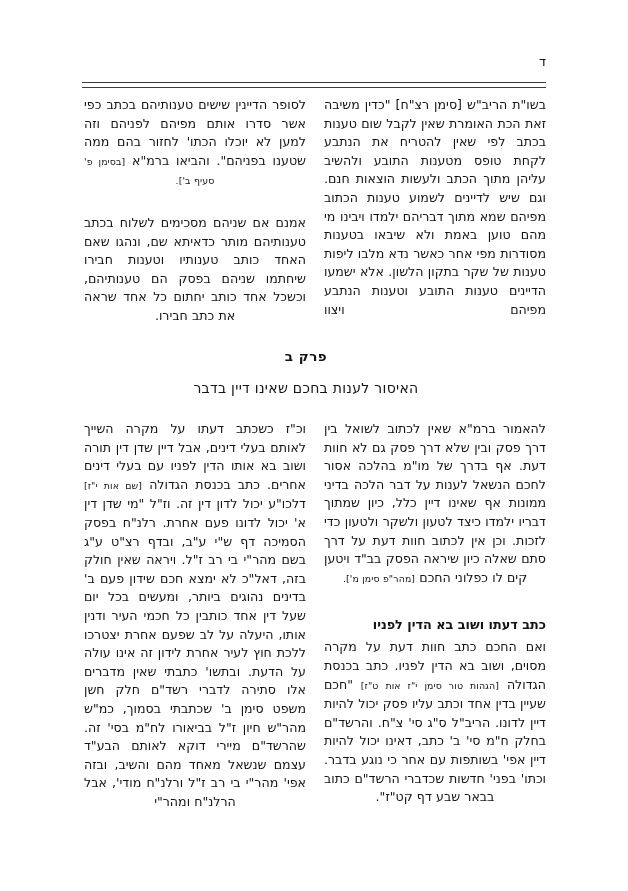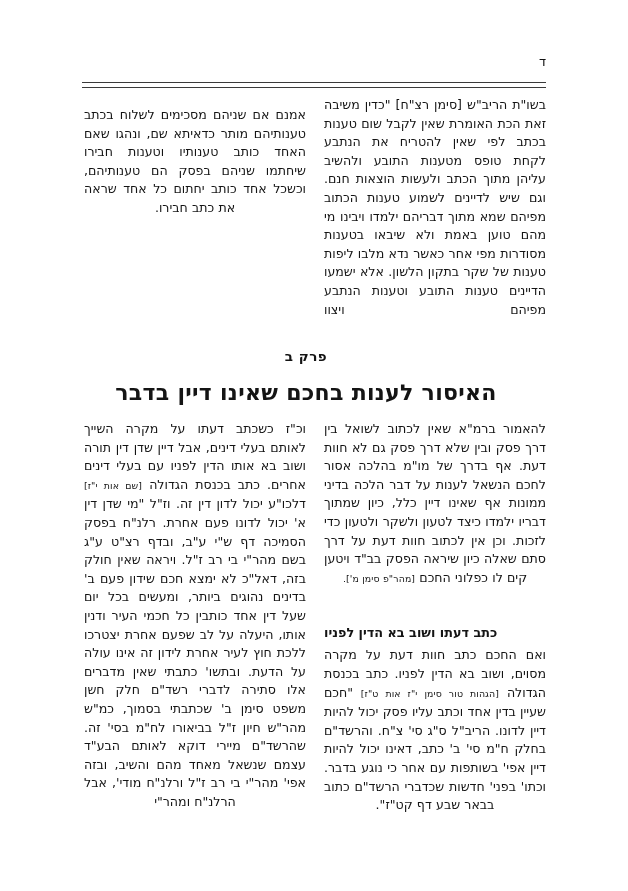--- a/index.html
+++ b/index.html
@@ -108,31 +108,31 @@
     left: 66px;
     text-align: center;
   }
   .chapter-num {
     font-size: 13.5px;
     font-weight: bold;
     margin: 0 0 16px 0;
     letter-spacing: 0.5px;
   }
   .chapter-title {
-    font-size: 22px;
-    font-weight: bold;
+    font-size: 14px;
+    font-weight: normal;
     margin: 8px;
     letter-spacing: 0.3px;
   }
 
   .subhead {
-    margin: 8px 0 6px 0;
+    margin: 0 0 6px 0;
     font-size: 12.8px;
     font-weight: bold;
-    text-align: left;
+    text-align: right;
   }
 
   .spacer-sm { height: 10px; }
   .spacer-md { height: 16px; }
 </style>
 </head>
 <body>
 
 <div class="page">
 
@@ -141,20 +141,21 @@
   </div>
   <div class="rule"></div>
 
   <div class="columns">
 
     <div class="col">
       <p class="body last-just">בשו"ת הריב"ש [סימן רצ"ח] "כדין משיבה זאת הכת האומרת שאין לקבל שום טענות בכתב לפי שאין להטריח את הנתבע לקחת טופס מטענות התובע ולהשיב עליהן מתוך הכתב ולעשות הוצאות חנם. וגם שיש לדיינים לשמוע טענות הכתוב מפיהם שמא מתוך דבריהם ילמדו ויבינו מי מהם טוען באמת ולא שיבאו בטענות מסודרות מפי אחר כאשר נדא מלבו ליפות טענות של שקר בתקון הלשון. אלא ישמעו הדיינים טענות התובע וטענות הנתבע מפיהם ויצוו</p>
     </div>
 
     <div class="col">
+      <p class="body"><span>לסופר הדיינין שישים טענותיהם בכתב כפי אשר סדרו אותם מפיהם לפניהם וזה למען לא יוכלו הכתו' לחזור בהם ממה שטענו בפניהם". והביאו ברמ"א </span><span class="src">[בסימן פ' סעיף ב'].</span></p>
       <div class="spacer-sm"></div>
       <p class="body">אמנם אם שניהם מסכימים לשלוח בכתב טענותיהם מותר כדאיתא שם, ונהגו שאם האחד כותב טענותיו וטענות חבירו שיחתמו שניהם בפסק הם טענותיהם, וכשכל אחד כותב יחתום כל אחד שראה את כתב חבירו.</p>
     </div>
 
   </div>
 
   <div class="chapter">
     <p class="chapter-num">פרק ב</p>
     <p class="chapter-title">האיסור לענות בחכם שאינו דיין בדבר</p>
   </div>

